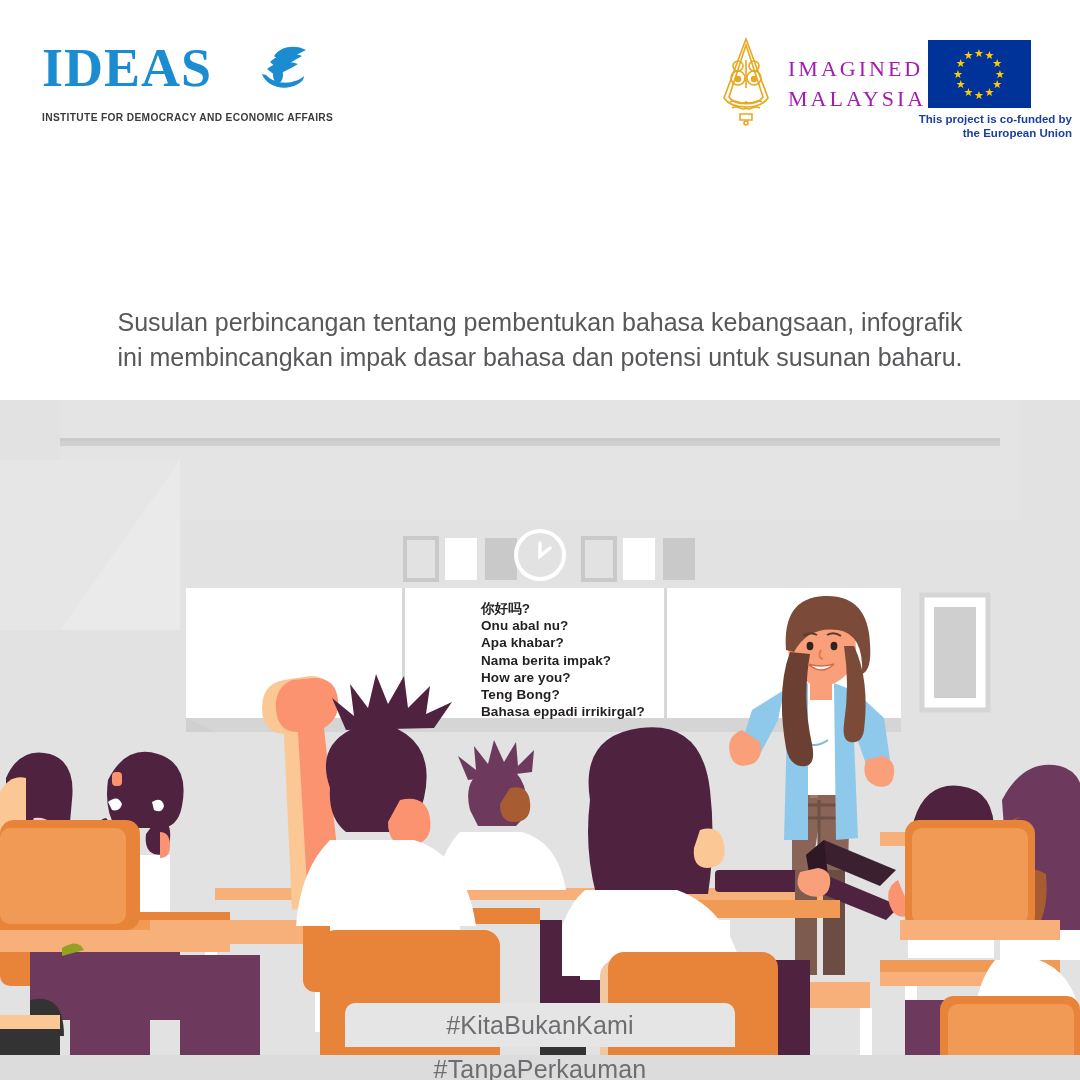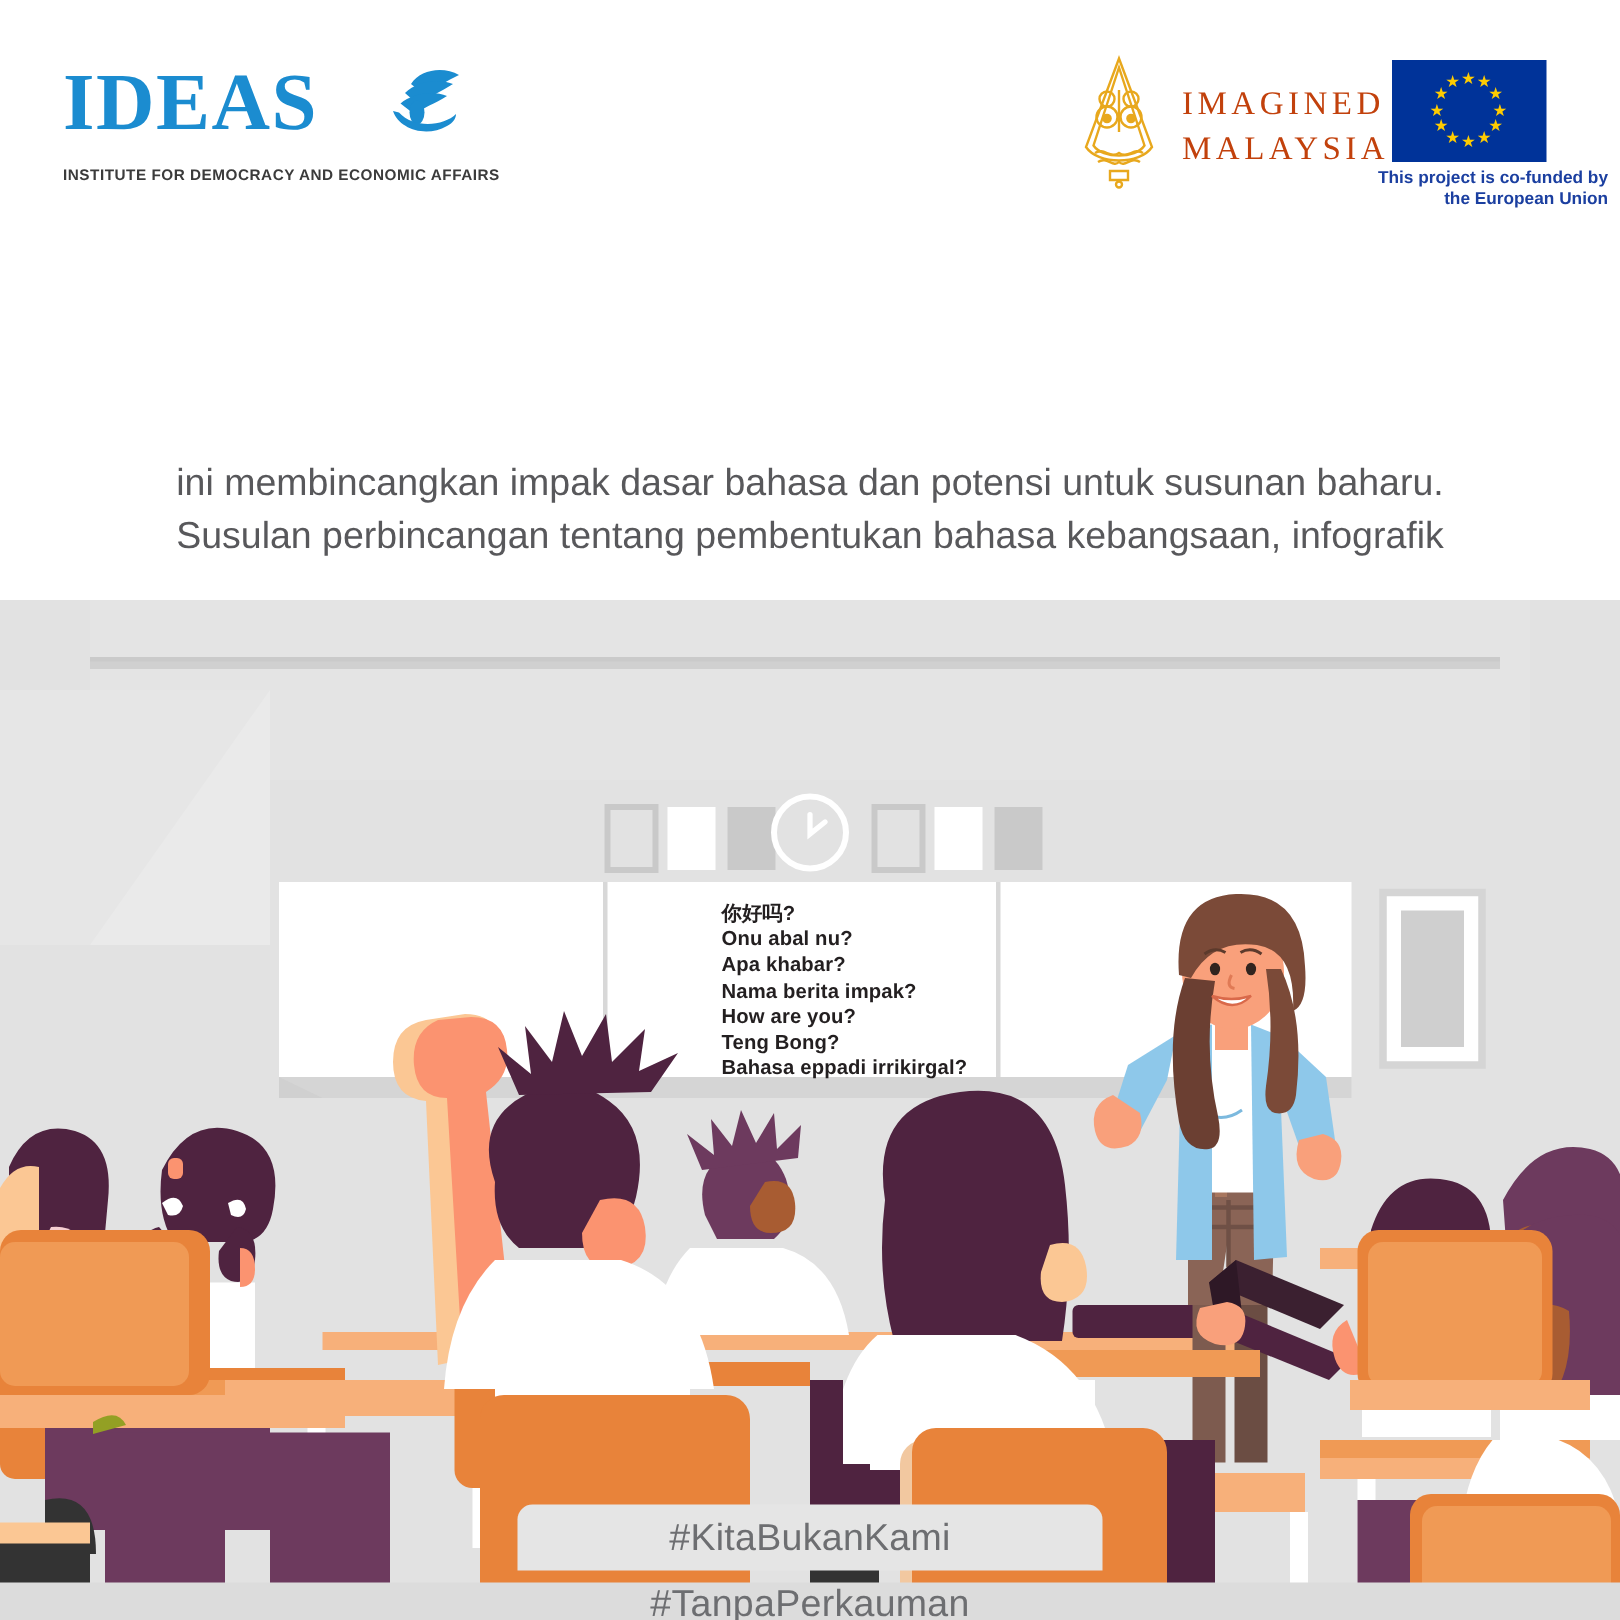--- a/index.html
+++ b/index.html
@@ -16,21 +16,21 @@
   .ideas-word { font-family:"Liberation Serif", serif; font-weight:bold; font-size:54px;
     letter-spacing:1px; color:#1b8cd0; line-height:56px; }
   .ideas-bird { position:absolute; left:198px; top:4px; width:72px; height:48px; }
   .ideas-tag { font-family:"Liberation Sans", sans-serif; font-weight:bold; font-size:10.2px;
     letter-spacing:0.35px; color:#3b3b3b; margin-top:16px; white-space:nowrap; }
 
   
   .im-logo { position:absolute; left:716px; top:36px; width:180px; height:90px; }
   .im-orn { position:absolute; left:0; top:0; width:60px; height:90px; }
   .im-text { position:absolute; left:72px; top:18px; font-family:"Liberation Serif", serif;
-    font-size:22px; letter-spacing:3.0px; color:#c2410c; line-height:30px; }
+    font-size:22px; letter-spacing:3.0px; color:#a21caf; line-height:30px; }
 
   
   .eu-block { position:absolute; left:900px; top:40px; width:172px; height:92px; }
   .eu-flag { position:absolute; left:28px; top:0; width:103px; height:68px; background:#003399; }
   .eu-star { position:absolute; color:#ffcc00; font-size:11px; line-height:11px; }
   .eu-caption { position:absolute; left:0; top:72px; width:172px; text-align:right;
     font-size:11.5px; font-weight:bold; color:#1b3fa0; line-height:14px; }
 
   
   .title { position:absolute; left:0; top:180px; width:1080px; text-align:center;
@@ -117,22 +117,22 @@
           <span class="eu-star" style="left: 35.5px; top: 10.3135px;">★</span>
         </div>
       <div class="eu-caption">
         <div>This project is co-funded by</div>
         <div>the European Union</div>
       </div>
     </div>
 
 
     <div class="subtitle">
+      <div>Susulan perbincangan tentang pembentukan bahasa kebangsaan, infografik</div>
       <div>ini membincangkan impak dasar bahasa dan potensi untuk susunan baharu.</div>
-      <div>Susulan perbincangan tentang pembentukan bahasa kebangsaan, infografik</div>
     </div>
   </div>
 
   <div class="scene">
     <svg width="1080" height="680" viewBox="0 0 1080 680">
 
       <rect x="0" y="0" width="1080" height="680" fill="#e0e0e0"></rect>
 
       <polygon points="0,0 1080,0 1080,680 0,680" fill="#e2e2e2"></polygon>
       <polygon points="60,0 1020,0 1020,120 60,120" fill="#e4e4e4"></polygon>

